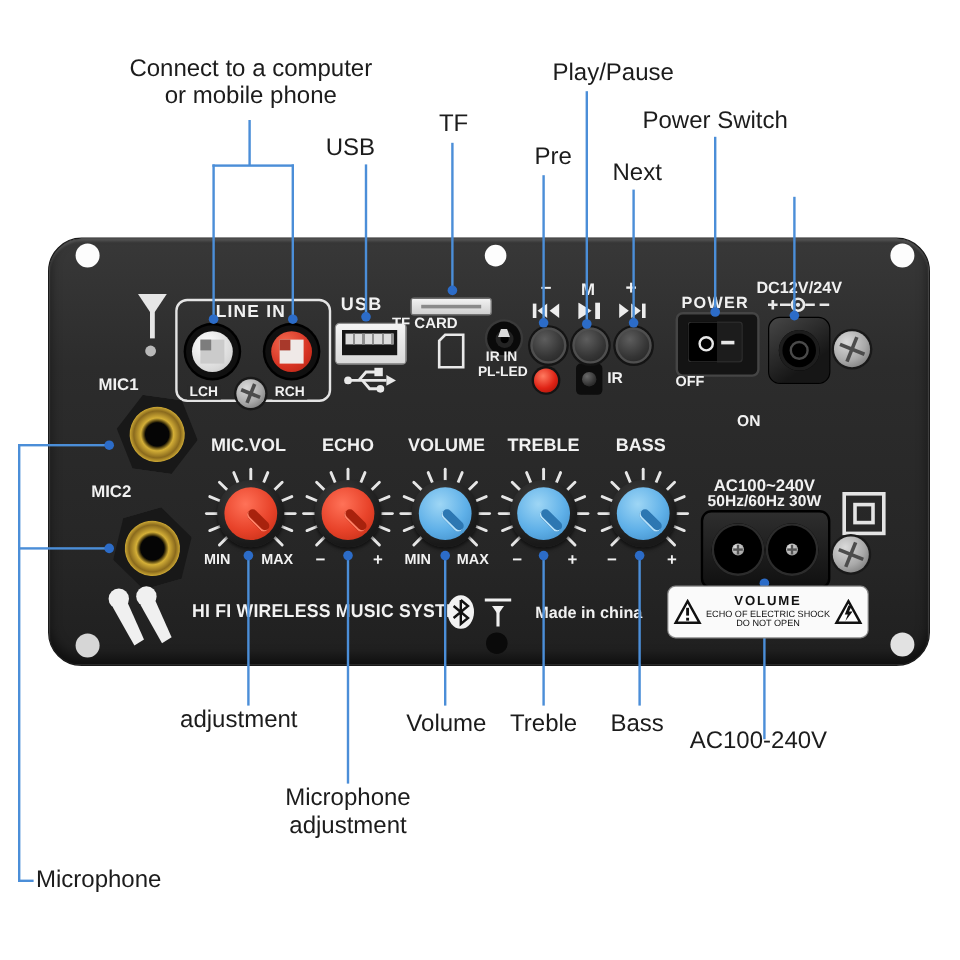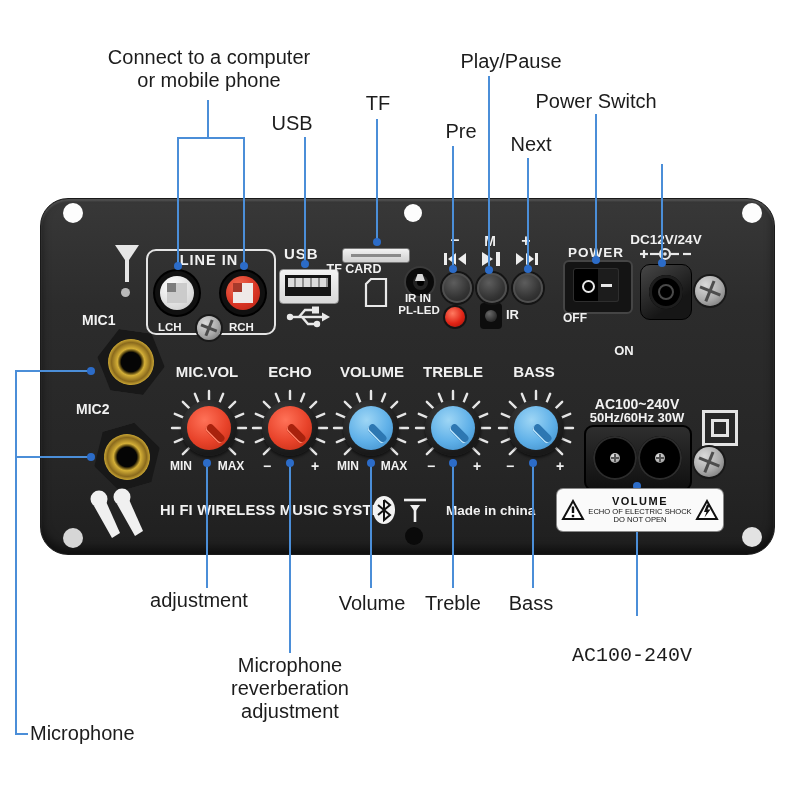--- a/index.html
+++ b/index.html
@@ -493,21 +493,20 @@
   <div class="bdot" style="left:87px;top:453px;"></div>
   <div class="bline" style="left:15px;top:370px;width:2px;height:365px;"></div>
   <div class="bline" style="left:15px;top:733px;width:13px;height:2px;"></div>
 
   <div class="lbl" style="left:91px;top:589px;width:216px;">
     <span style="display:block">adjustment</span>
   </div>
   <div class="lbl" style="left:332px;top:592px;width:80px;">Volume</div>
   <div class="lbl" style="left:413px;top:592px;width:80px;">Treble</div>
   <div class="lbl" style="left:491px;top:592px;width:80px;">Bass</div>
-  <div class="lbl" style="left:567px;top:644px;width:130px;font-family:Liberation Mono, monospace;">AC100-240V</div>
+  <div class="lbl" style="left:567px;top:606px;width:130px;">AC100-240V</div>
   <div class="lbl" style="left:210px;top:654px;width:160px;">
     <span style="display:block">Microphone</span>
-    <span style="display:block">reverberation</span>
     <span style="display:block">adjustment</span>
   </div>
   <div class="lbl left" style="left:30px;top:722px;">Microphone</div>
 
 </div>
 
 </body></html>

